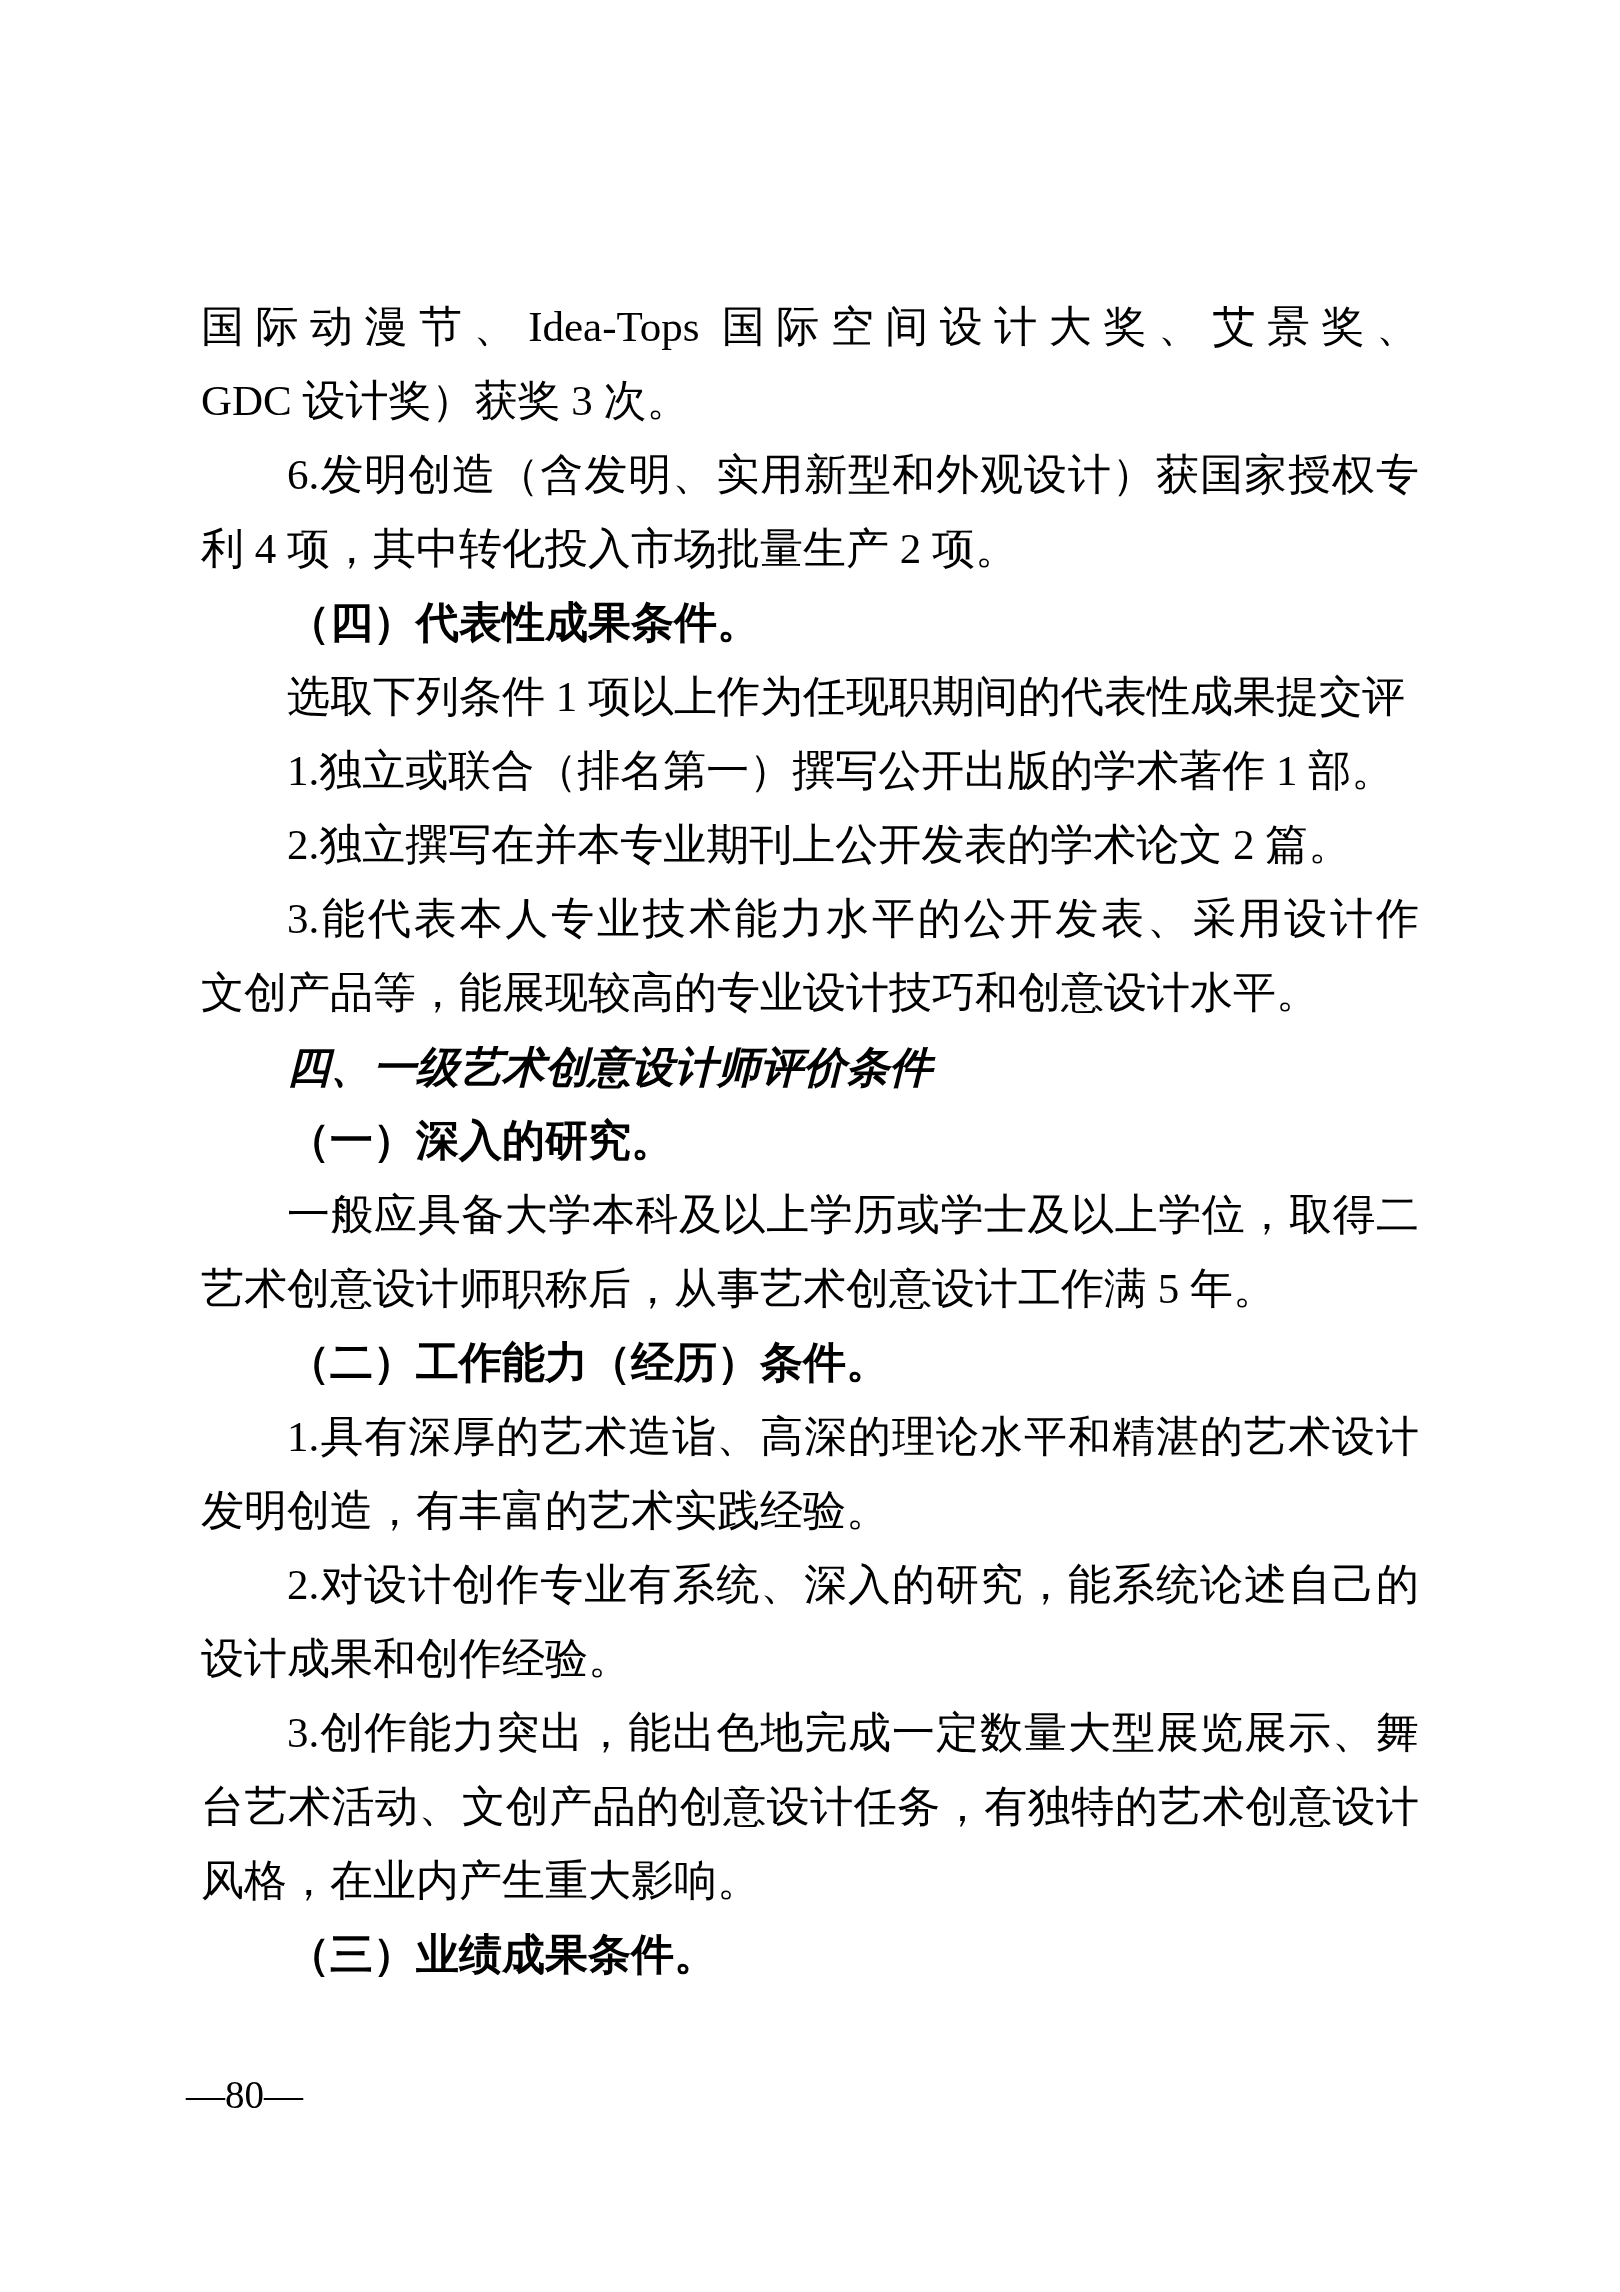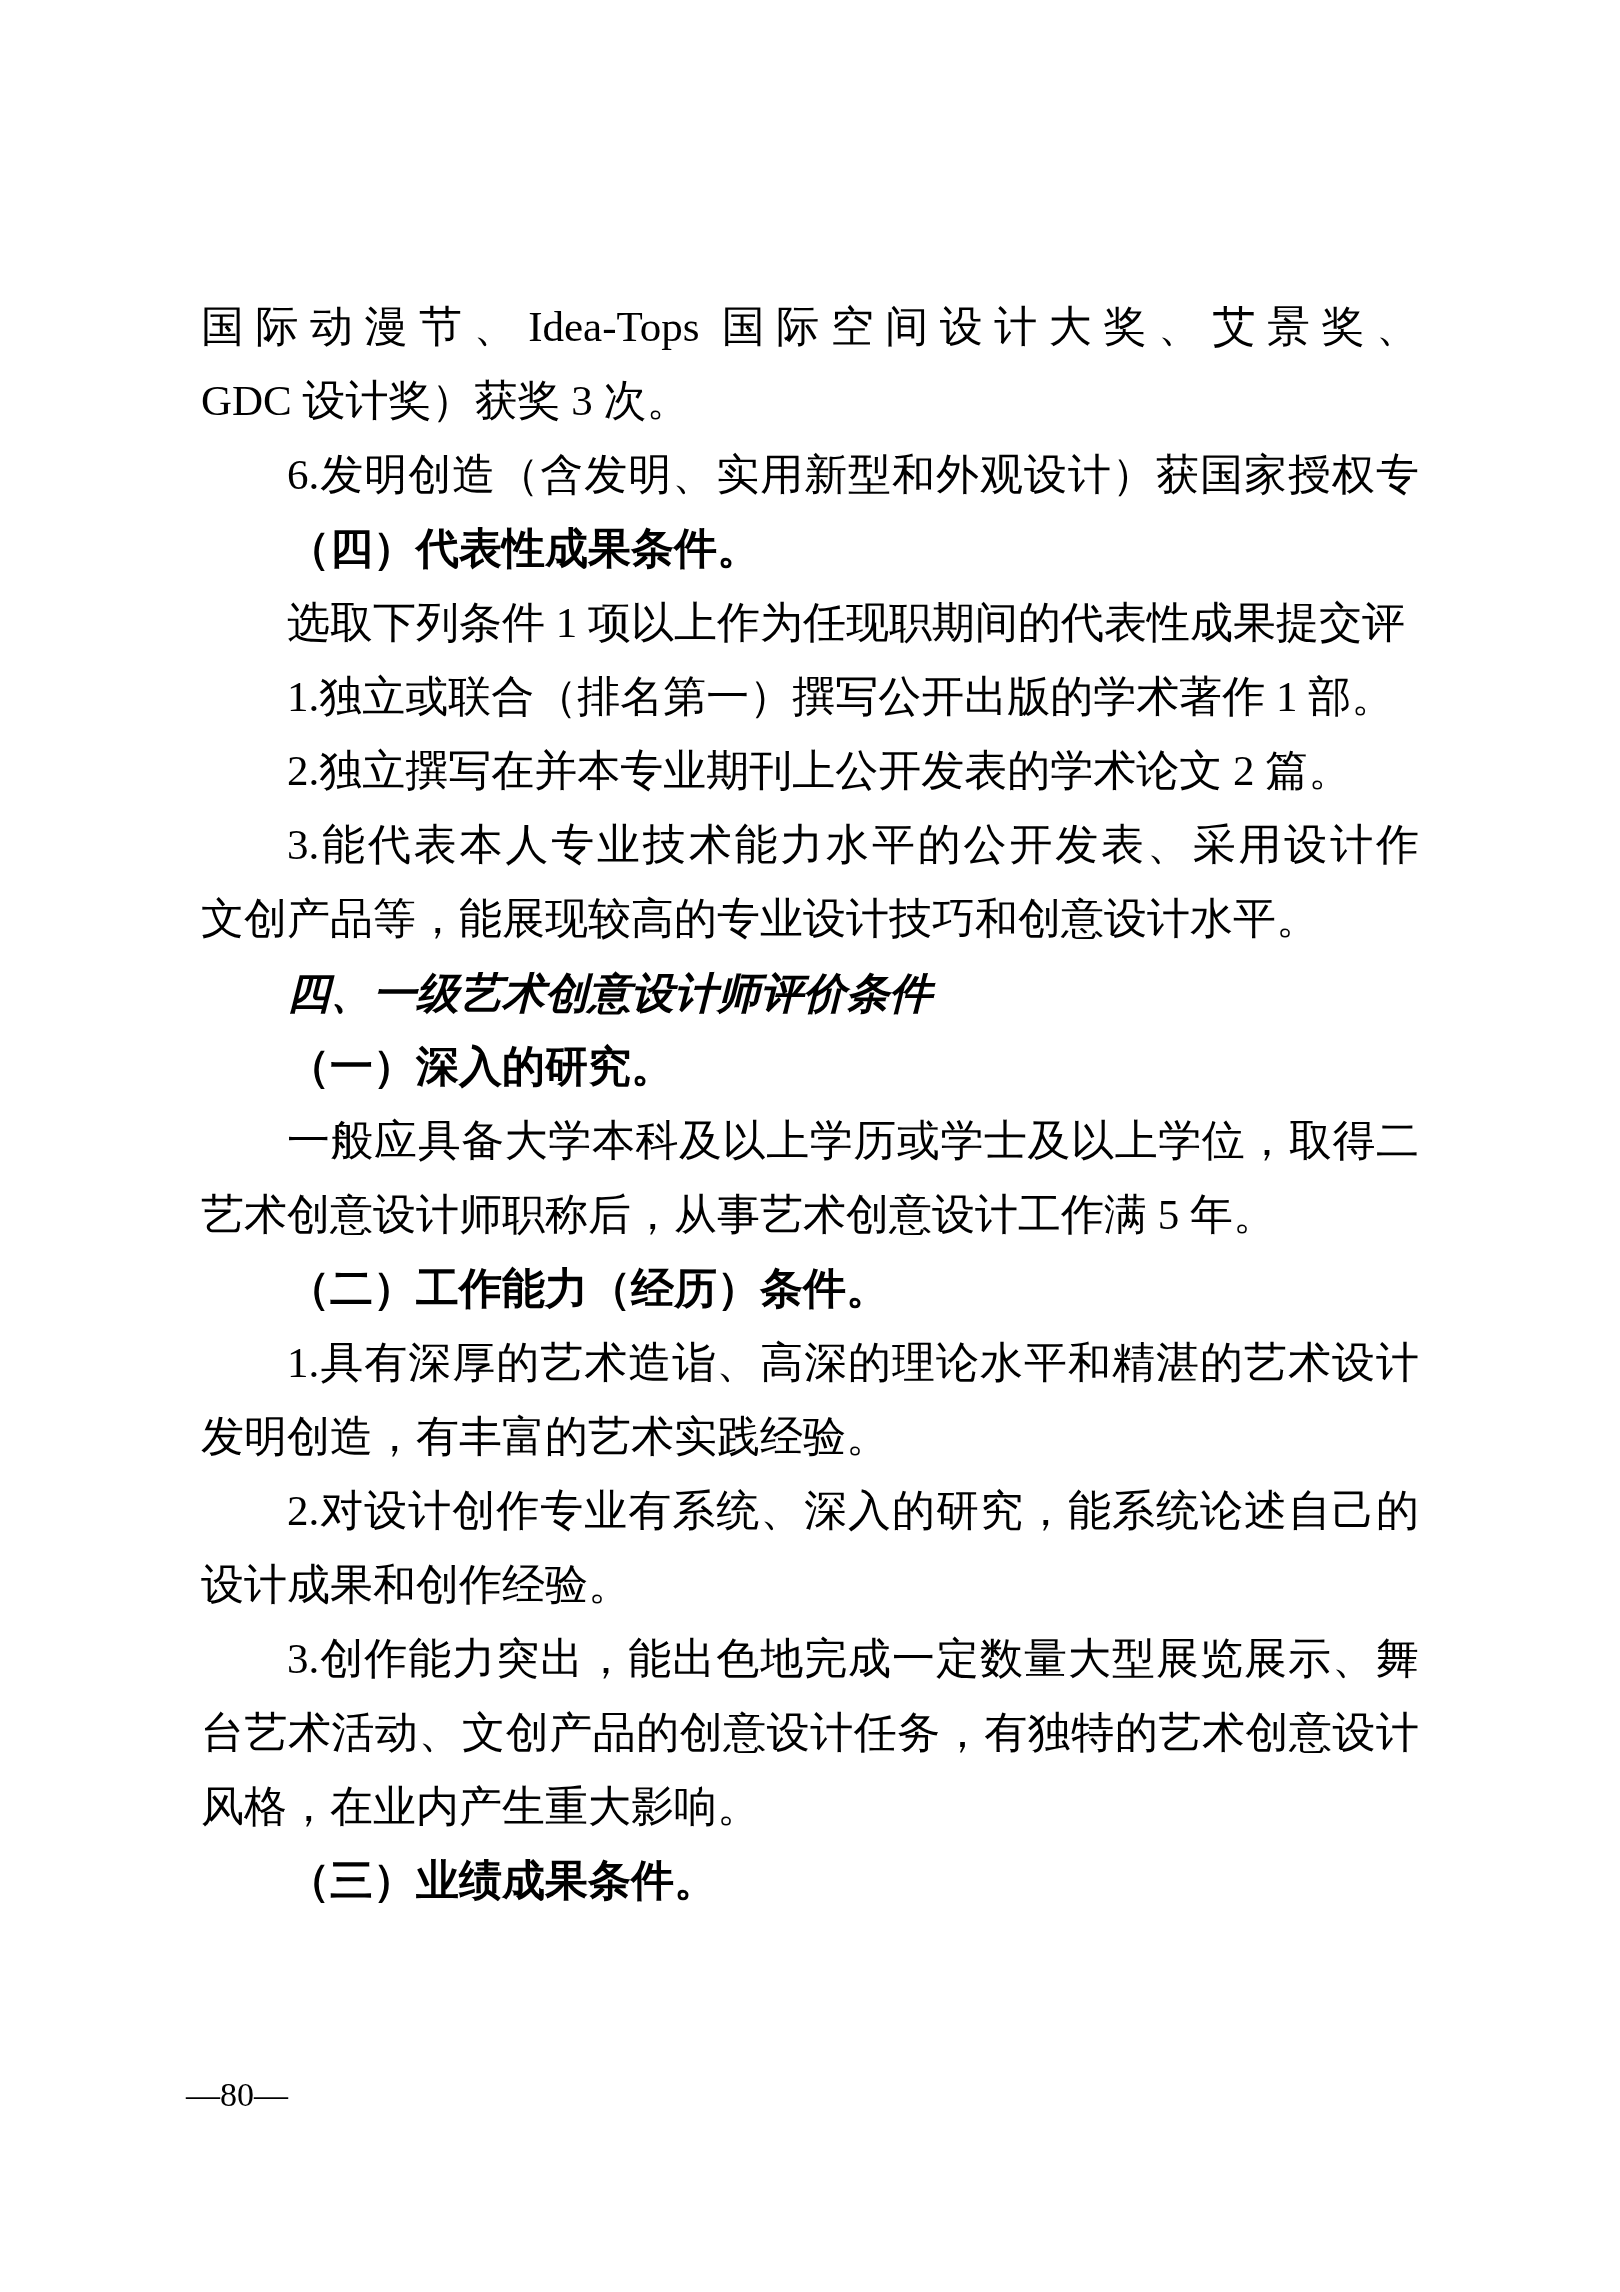--- a/index.html
+++ b/index.html
@@ -50,33 +50,34 @@
     font-family: "Liberation Sans", "DejaVu Sans", sans-serif;
     font-weight: bold;
     font-style: italic;
   }
   .footer {
     position: absolute;
     left: 186px;
     top: 2070px;
     height: 49px;
     line-height: 49px;
-    font-size: 34px;
+    font-size: 39px;
     font-family: "Liberation Serif", "DejaVu Serif", serif;
     color: #000000;
   }
 </style>
 </head>
 <body>
 
 <div class="page">
   <main class="text-block">
     <div class="ln just">国际动漫节、Idea-Tops 国际空间设计大奖、艾景奖、Award360°、</div>
     <div class="ln">GDC 设计奖）获奖 3 次。</div>
     <div class="ln ind just">6.发明创造（含发明、实用新型和外观设计）获国家授权专</div>
+    <div class="ln">利 4 项，其中转化投入市场批量生产 2 项。</div>
     <div class="ln ind kai">（四）代表性成果条件。</div>
     <div class="ln ind">选取下列条件 1 项以上作为任现职期间的代表性成果提交评审:</div>
     <div class="ln ind">1.独立或联合（排名第一）撰写公开出版的学术著作 1 部。</div>
     <div class="ln ind">2.独立撰写在并本专业期刊上公开发表的学术论文 2 篇。</div>
     <div class="ln ind just">3.能代表本人专业技术能力水平的公开发表、采用设计作品、</div>
     <div class="ln">文创产品等，能展现较高的专业设计技巧和创意设计水平。</div>
     <div class="ln ind hei">四、一级艺术创意设计师评价条件</div>
     <div class="ln ind kai">（一）深入的研究。</div>
     <div class="ln ind just">一般应具备大学本科及以上学历或学士及以上学位，取得二级</div>
     <div class="ln">艺术创意设计师职称后，从事艺术创意设计工作满 5 年。</div>

